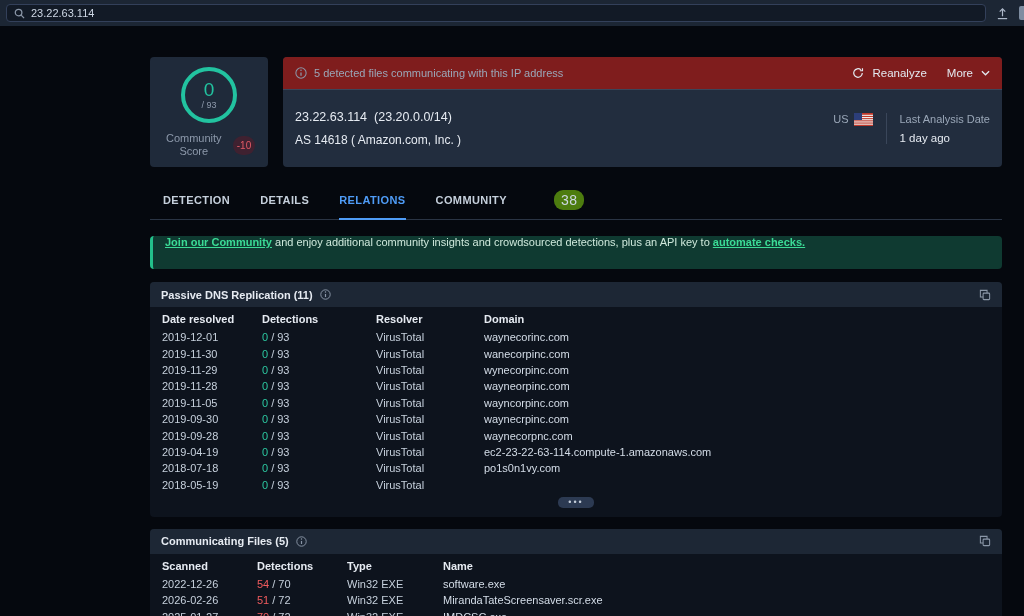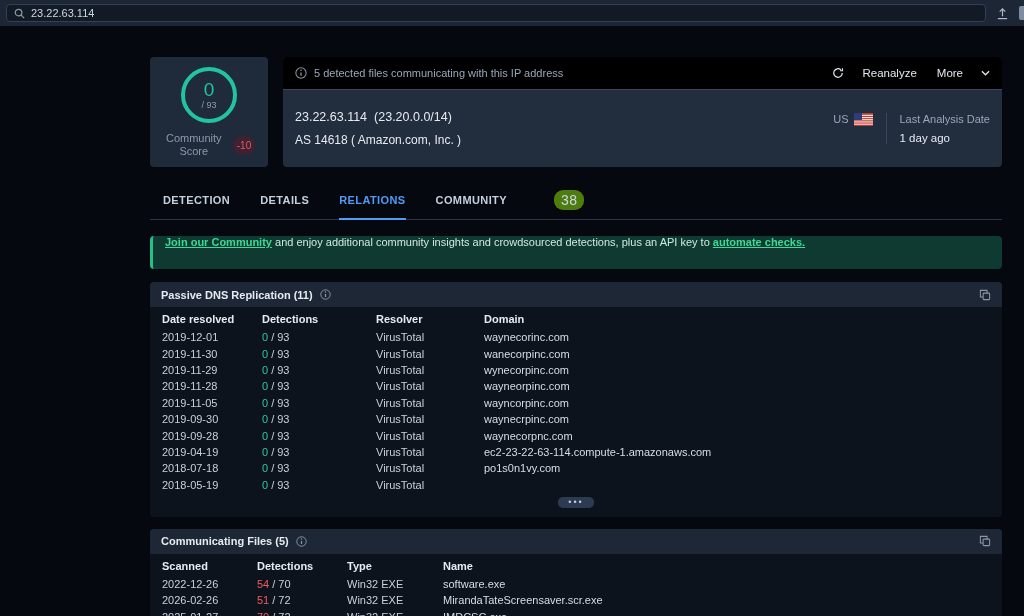--- a/index.html
+++ b/index.html
@@ -19,24 +19,24 @@
 
   .score-card { width:118px; height:110px; background:#1f2a3a; border-radius:4px; padding:9px 8px; display:flex; flex-direction:column; align-items:center; }
   .ring { width:56px; height:56px; border-radius:50%; border:4px solid #22c3a0; display:flex; flex-direction:column; align-items:center; justify-content:center; margin-top:1px; }
   .ring .score { color:#22c3a0; font-size:19px; line-height:19px; }
   .ring .denom { color:#8d99ab; font-size:9px; margin-top:1px; }
   .score-label-row { display:flex; align-items:center; gap:8px; margin-top:9px; }
   .score-label { color:#8d99ab; font-size:11px; text-align:center; line-height:13px; width:62px; }
   .score-badge { background:#3f2130; color:#e25a66; font-size:10px; padding:4px 4px; border-radius:11px; }
 
   .main-card { flex:1; height:110px; background:#222d3e; border-radius:4px; display:flex; flex-direction:column; }
-  .info-strip { height:33px; background:#000000; border-bottom:1px solid #3a465a; border-radius:4px 4px 0 0; display:flex; align-items:center; padding:0 12px; }
+  .info-strip { height:33px; background:#7f1d1d; border-bottom:1px solid #3a465a; border-radius:4px 4px 0 0; display:flex; align-items:center; padding:0 12px; }
   .info-msg { color:#9aa7b8; font-size:11px; flex:1; display:flex; gap:7px; align-items:center; }
   .strip-actions { display:flex; align-items:center; gap:20px; color:#e3e9f0; font-size:11.5px; }
-  .btn { display:flex; gap:18px; align-items:center; cursor:pointer; }
+  .btn { display:flex; gap:8px; align-items:center; cursor:pointer; }
   .ip-body { flex:1; display:flex; align-items:center; padding:0 12px; }
   .ip-left { flex:1; }
   .ip-line1 { color:#e6ebf2; font-size:12.5px; margin-bottom:9px; }
   .ip-net { margin-left:7px; }
   .ip-line2 { color:#e6ebf2; font-size:12px; }
   .ip-right { display:flex; align-items:stretch; gap:13px; padding:2px 0; }
   .country-col { display:flex; flex-direction:row; gap:5px; }
   .country { color:#9aa7b8; font-size:11px; }
   .vdiv { width:1px; background:#3a465a; }
   .analysis-label { color:#9aa7b8; font-size:11px; margin-bottom:7px; }

